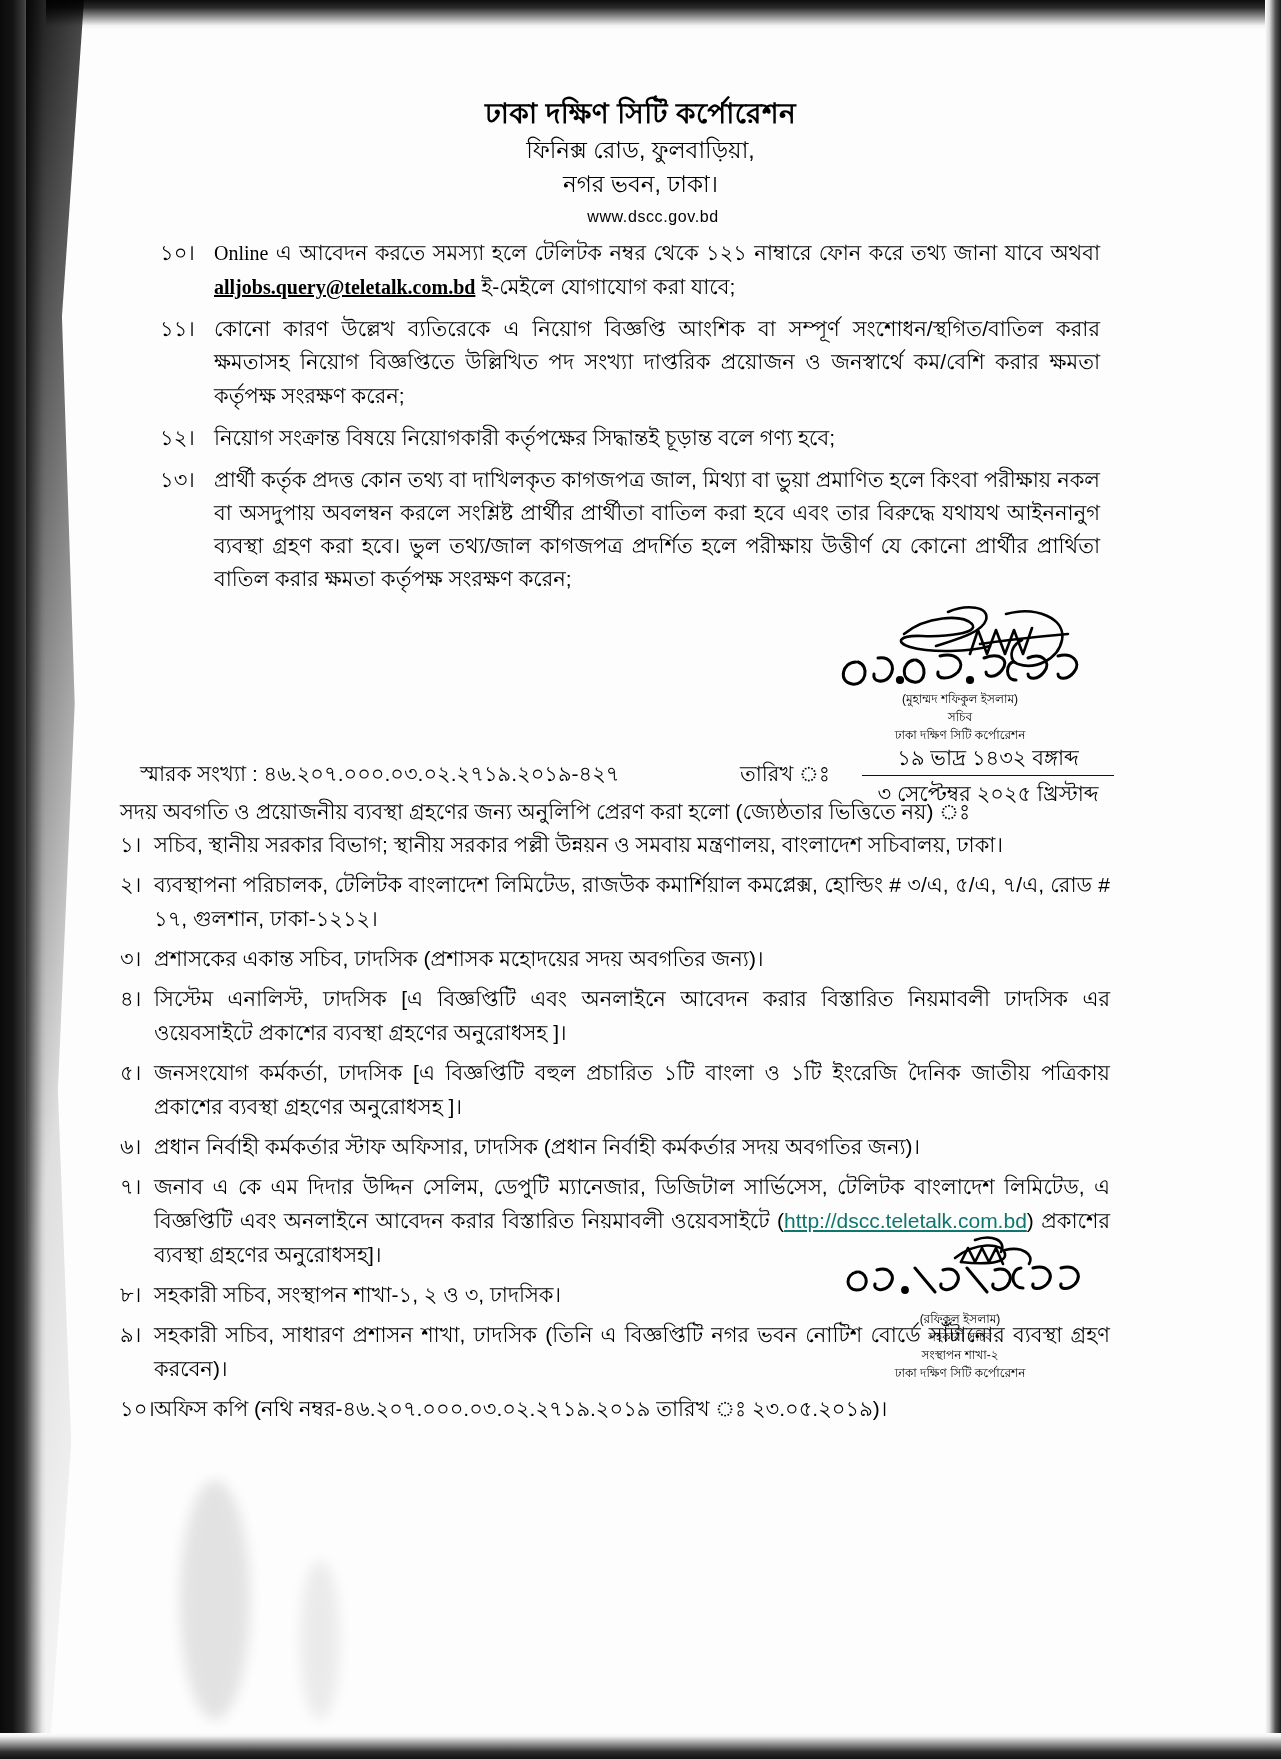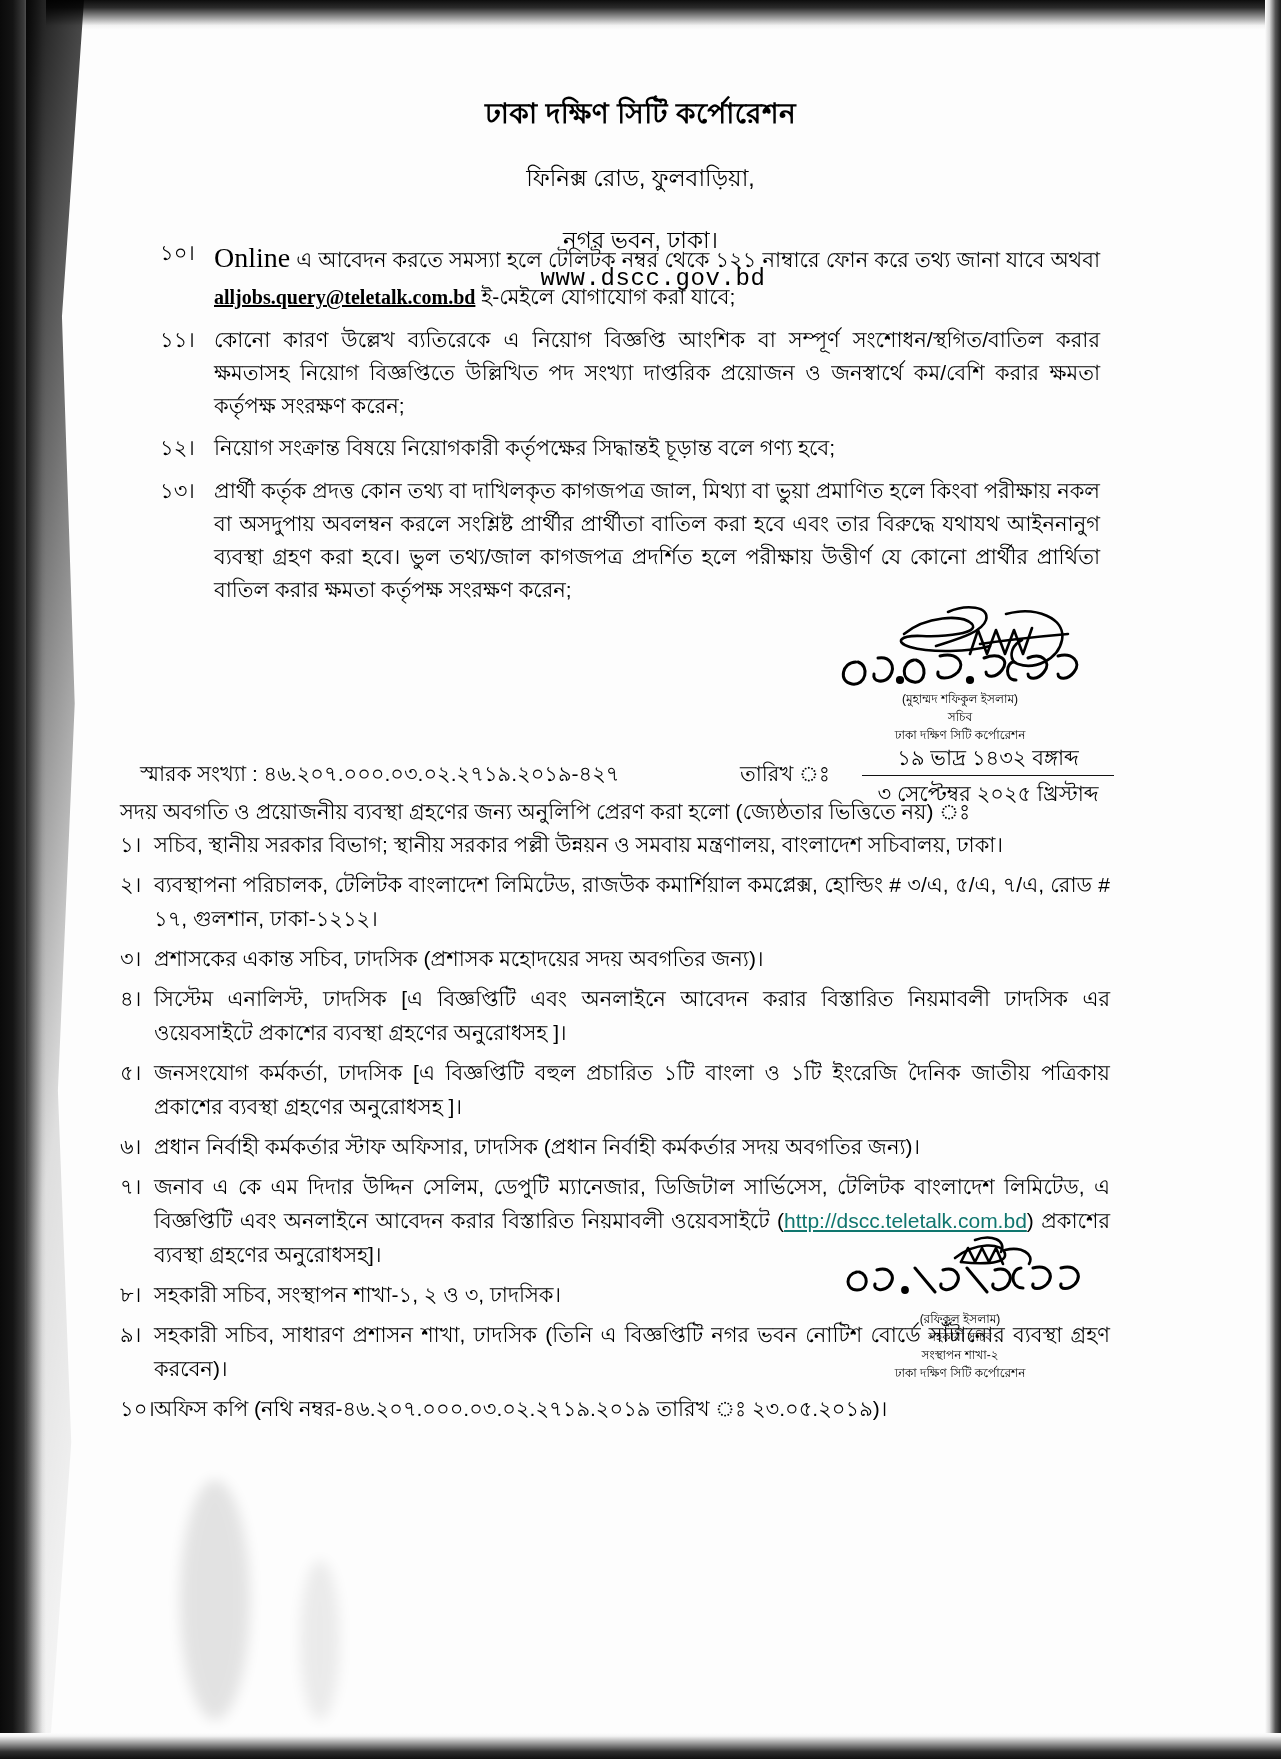--- a/index.html
+++ b/index.html
@@ -50,25 +50,25 @@
   
   .doc-header{
     position:absolute;left:0;top:96px;width:1281px;text-align:center;
   }
   .org-name{
     font-family:"Liberation Sans","DejaVu Sans",sans-serif;
     font-weight:700;font-size:28px;letter-spacing:.4px;line-height:1.32;
   }
   .org-addr1,.org-addr2{
     font-family:"Liberation Sans","DejaVu Sans",sans-serif;
-    font-weight:400;font-size:23px;line-height:1.5;margin-top:28px;
+    font-weight:400;font-size:23px;line-height:1.5;
   }
   .org-web{
-    font-family:Liberation Mono, monospace;
-    font-size:24px;line-height:1.6;letter-spacing:.6px;margin-top:2px;margin-left:25px;
+    font-family:Liberation Sans, sans-serif;
+    font-size:16px;line-height:1.6;letter-spacing:.6px;margin-top:2px;margin-left:25px;
   }
 
   
   .clauses{
     position:absolute;left:160px;top:236px;width:940px;
   }
   .clause{
     display:flex;align-items:flex-start;
     margin-bottom:9px;
   }
@@ -80,21 +80,21 @@
   .clause-body{
     flex:1;
     font-family:"Liberation Sans","DejaVu Sans",sans-serif;
     font-size:21px;line-height:1.58;
     text-align:justify;
     text-justify:inter-word;
   }
   .clause-body.lastnojust{text-align:left;}
   .lead-en{
     font-family:"Liberation Serif","DejaVu Serif",serif;
-    font-size:28px;
+    font-size:20px;
   }
   .email-strong{
     font-family:"Liberation Serif","DejaVu Serif",serif;
     font-weight:700;font-size:20px;
   }
   .email-strong u{text-decoration:underline;}
 
   
   .sign-block-1{
     position:absolute;left:760px;top:600px;width:400px;text-align:center;

